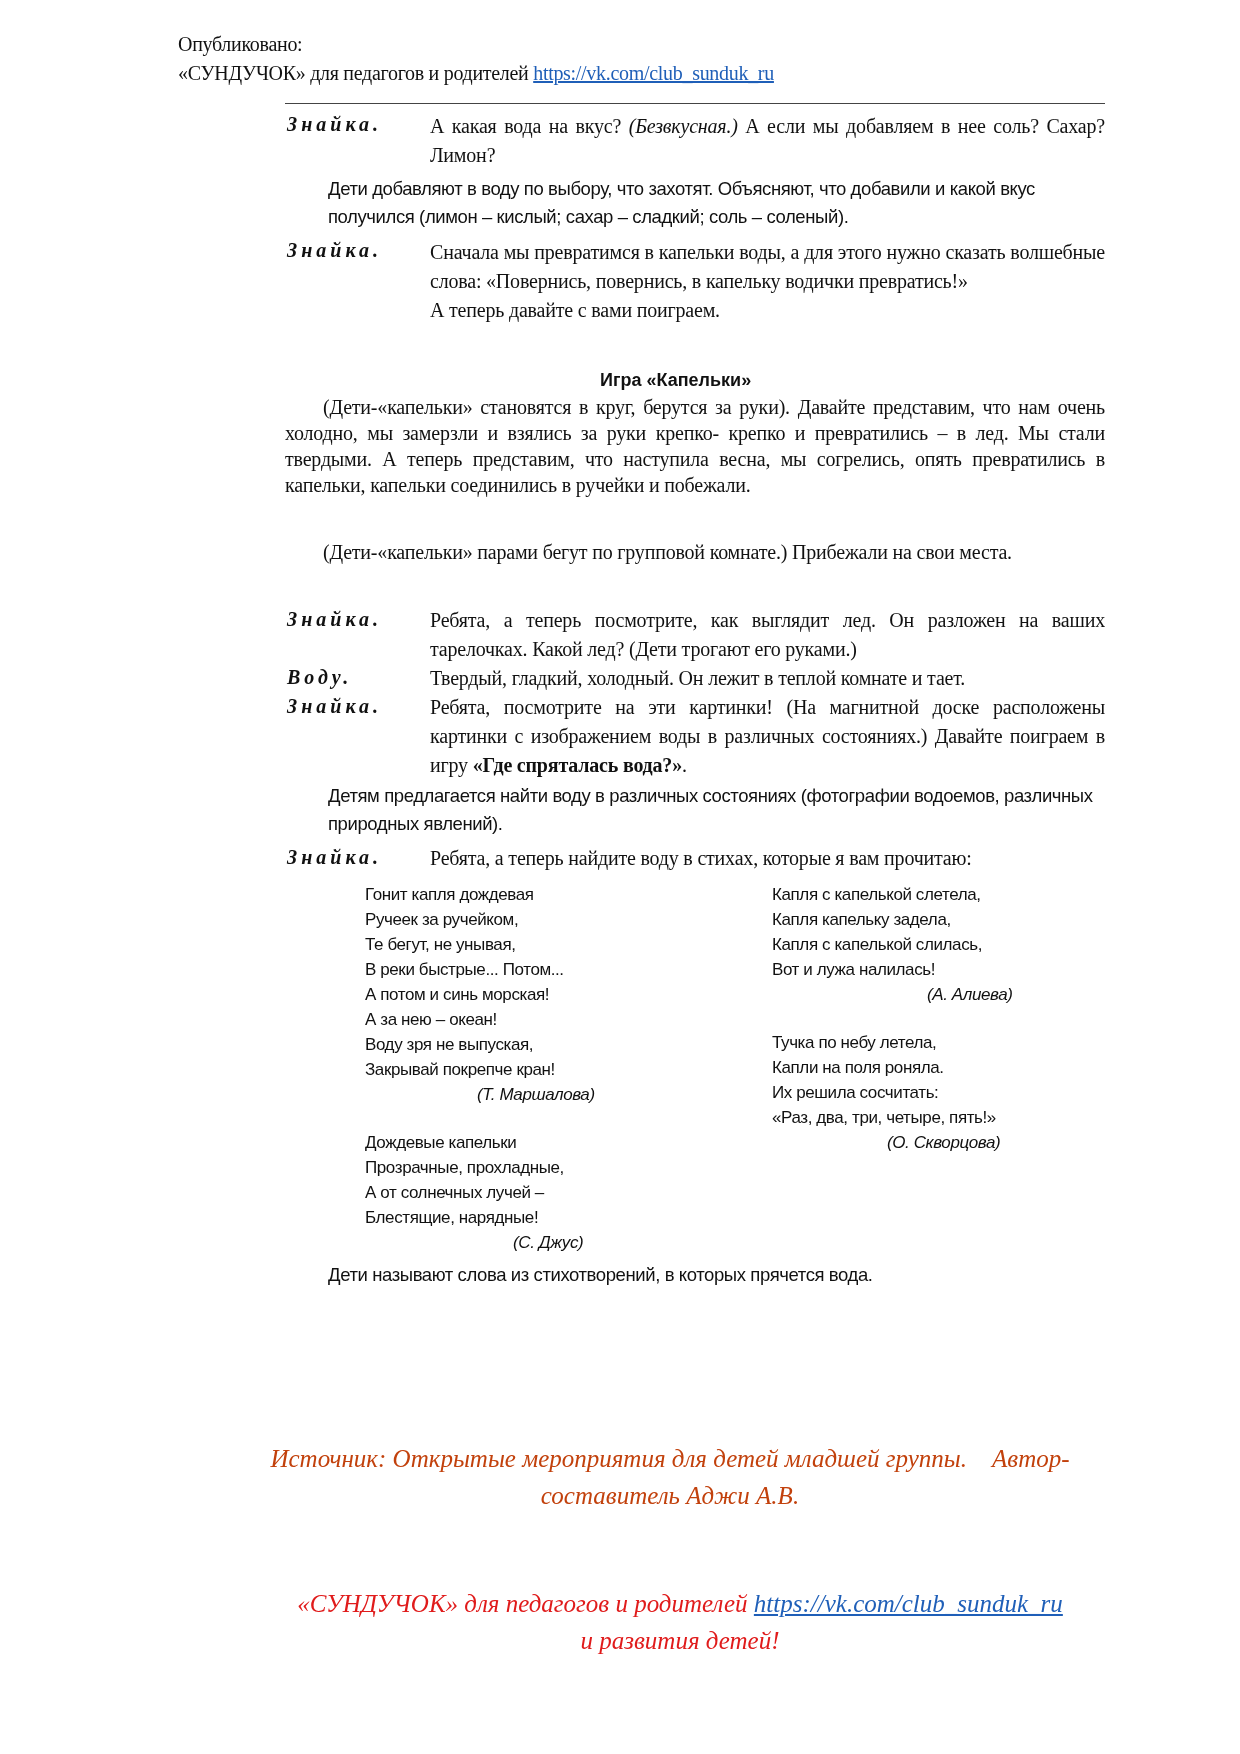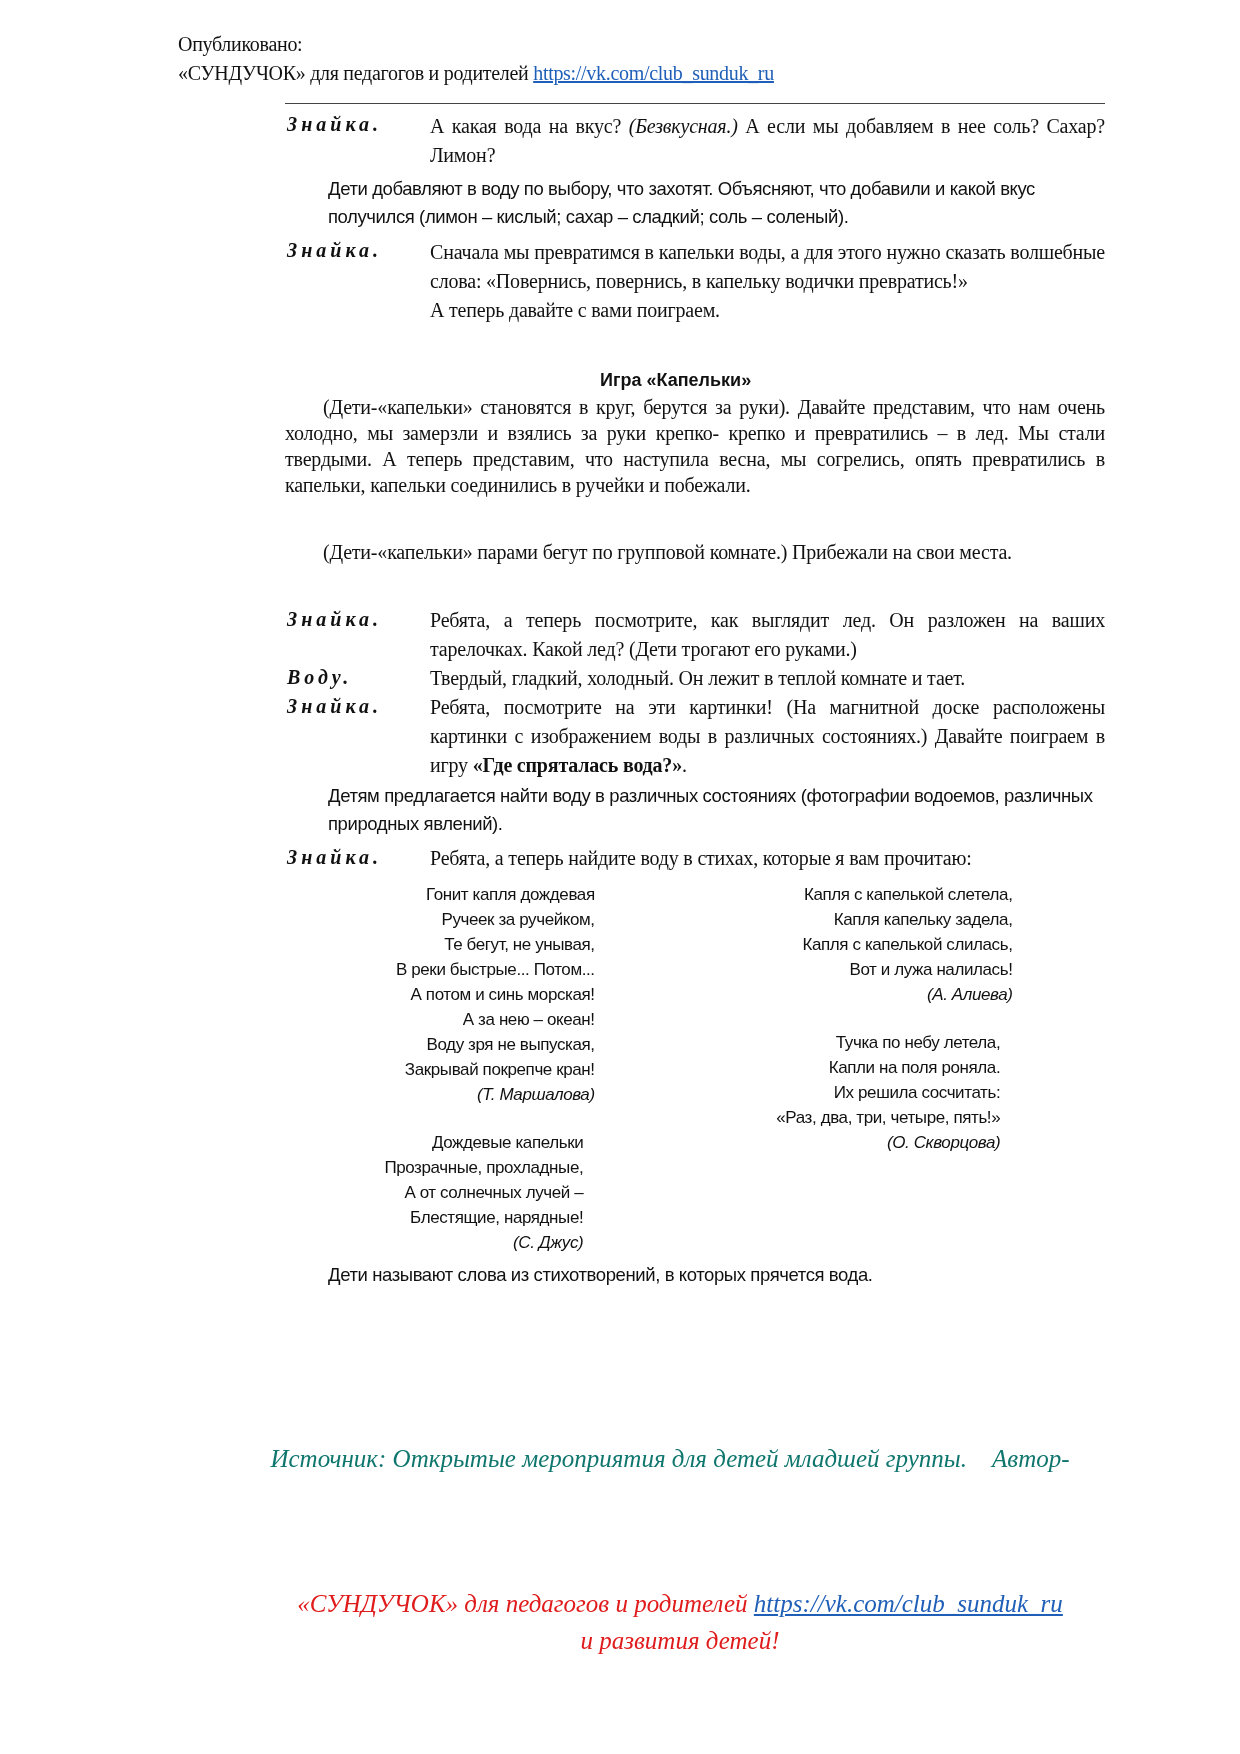--- a/index.html
+++ b/index.html
@@ -6,24 +6,24 @@
   body { width: 1240px; height: 1754px; position: relative; overflow: hidden; color: #111; }
   .abs { position: absolute; }
   .hdr { font-family: "Liberation Serif", serif; font-size: 20px; line-height: 29px; color: #111; letter-spacing: -0.3px; }
   .link { color: #1f5fb8; text-decoration: underline; }
   .rule { position: absolute; left: 285px; top: 103px; width: 820px; border-top: 1px solid #444; }
   .speaker { position: absolute; left: 287px; font-family: "Liberation Serif", serif; font-style: italic; font-weight: bold; font-size: 20px; letter-spacing: 4px; }
   .speech { position: absolute; left: 430px; width: 675px; font-family: "Liberation Serif", serif; font-size: 20px; line-height: 29px; text-align: justify; letter-spacing: -0.2px; }
   .note { position: absolute; left: 328px; width: 780px; font-family: "Liberation Sans", sans-serif; font-size: 18.5px; line-height: 28px; letter-spacing: -0.4px; }
   .para { position: absolute; left: 285px; width: 820px; font-family: "Liberation Serif", serif; font-size: 20px; line-height: 26px; text-align: justify; letter-spacing: -0.2px; }
   .title { position: absolute; left: 600px; top: 370px; font-family: "Liberation Sans", sans-serif; font-weight: bold; font-size: 18px; }
-  .poem { position: absolute; font-family: "Liberation Sans", sans-serif; font-size: 17px; line-height: 25px; letter-spacing: -0.4px; text-align: right; }
+  .poem { position: absolute; font-family: "Liberation Sans", sans-serif; font-size: 17px; line-height: 25px; letter-spacing: -0.4px; }
   .poem div { white-space: nowrap; }
   .author { font-style: italic; }
-  .src { position: absolute; left: 190px; width: 960px; text-align: center; font-family: "Liberation Serif", serif; font-style: italic; font-size: 25px; line-height: 37px; color: #0f766e; }
+  .src { position: absolute; left: 190px; width: 960px; text-align: center; font-family: "Liberation Serif", serif; font-style: italic; font-size: 25px; line-height: 37px; color: #c2410c; }
   .promo { position: absolute; left: 170px; width: 1020px; text-align: center; font-family: "Liberation Serif", serif; font-style: italic; font-size: 25px; line-height: 37px; color: #e01b1b; }
   .promo .link { color: #1f5fb8; }
 </style>
 </head>
 <body>
 
 <div class="abs hdr" style="left:178px; top:30px;">
   <div>Опубликовано:</div>
   <div>
     <span>«СУНДУЧОК» для педагогов и родителей</span>
@@ -98,20 +98,21 @@
   <div>Капли на поля роняла.</div>
   <div>Их решила сосчитать:</div>
   <div>«Раз, два, три, четыре, пять!»</div>
   <div class="author" style="padding-left:115px;">(О. Скворцова)</div>
 </div>
 
 <div class="note" style="top:1261px;">Дети называют слова из стихотворений, в которых прячется вода.</div>
 
 <div class="src" style="top:1440px;">
   <div style="white-space:pre;">Источник: Открытые мероприятия для детей младшей группы.    Автор-</div>
+  <div>составитель Аджи А.В.</div>
 </div>
 
 <div class="promo" style="top:1585px;">
   <div>
     <span>«СУНДУЧОК» для педагогов и родителей </span><a class="link">https://vk.com/club_sunduk_ru</a>
   </div>
   <div>и развития детей!</div>
 </div>
 
 </body></html>

